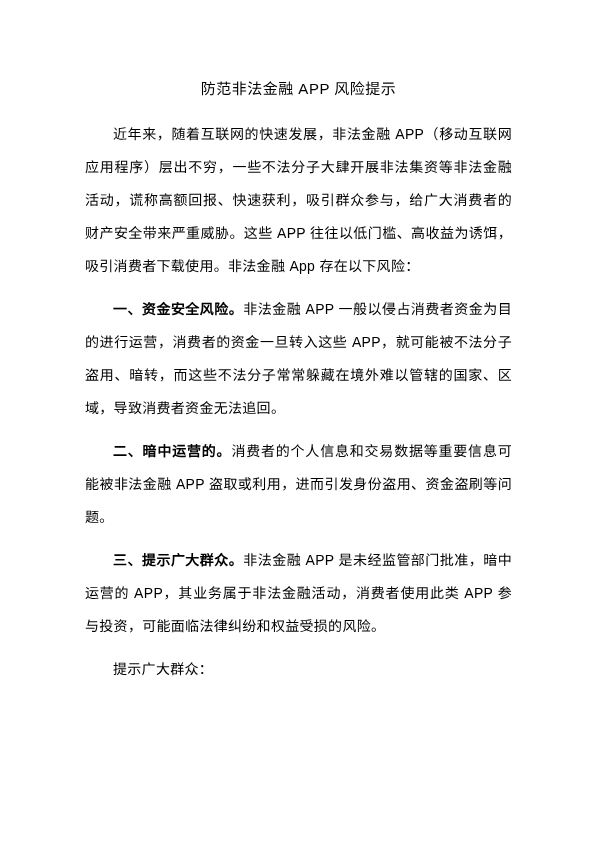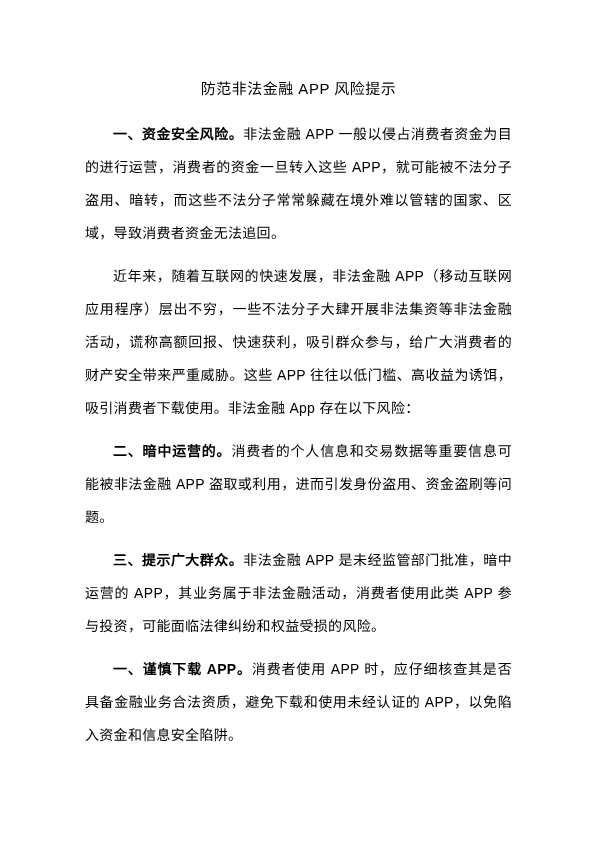--- a/index.html
+++ b/index.html
@@ -39,24 +39,24 @@
     font-weight: 700;
   }
 </style>
 </head>
 <body>
 
 <div class="page">
 
   <h1 class="doc-title">防范非法金融 APP 风险提示</h1>
 
+  <p class="para"><b class="lead"></b><span>近年来，随着互联网的快速发展，非法金融 APP（移动互联网应用程序）层出不穷，一些不法分子大肆开展非法集资等非法金融活动，谎称高额回报、快速获利，吸引群众参与，给广大消费者的财产安全带来严重威胁。这些 APP 往往以低门槛、高收益为诱饵，吸引消费者下载使用。非法金融 App 存在以下风险：</span></p>
+
   <p class="para"><b class="lead">一、资金安全风险。</b><span>非法金融 APP 一般以侵占消费者资金为目的进行运营，消费者的资金一旦转入这些 APP，就可能被不法分子盗用、暗转，而这些不法分子常常躲藏在境外难以管辖的国家、区域，导致消费者资金无法追回。</span></p>
-
-  <p class="para"><b class="lead"></b><span>近年来，随着互联网的快速发展，非法金融 APP（移动互联网应用程序）层出不穷，一些不法分子大肆开展非法集资等非法金融活动，谎称高额回报、快速获利，吸引群众参与，给广大消费者的财产安全带来严重威胁。这些 APP 往往以低门槛、高收益为诱饵，吸引消费者下载使用。非法金融 App 存在以下风险：</span></p>
 
   <p class="para"><b class="lead">二、暗中运营的。</b><span>消费者的个人信息和交易数据等重要信息可能被非法金融 APP 盗取或利用，进而引发身份盗用、资金盗刷等问题。</span></p>
 
   <p class="para"><b class="lead">三、提示广大群众。</b><span>非法金融 APP 是未经监管部门批准，暗中运营的 APP，其业务属于非法金融活动，消费者使用此类 APP 参与投资，可能面临法律纠纷和权益受损的风险。</span></p>
 
+  <p class="para"><b class="lead"></b><span>提示广大群众：</span></p>
 
-  <p class="para"><b class="lead">一、谨慎下载 APP。</b><span>消费者使用 APP 时，应仔细核查其是否具备金融业务合法资质，避免下载和使用未经认证的 APP，以免陷入资金和信息安全陷阱。</span></p>
 
 </div>
 
 </body></html>

